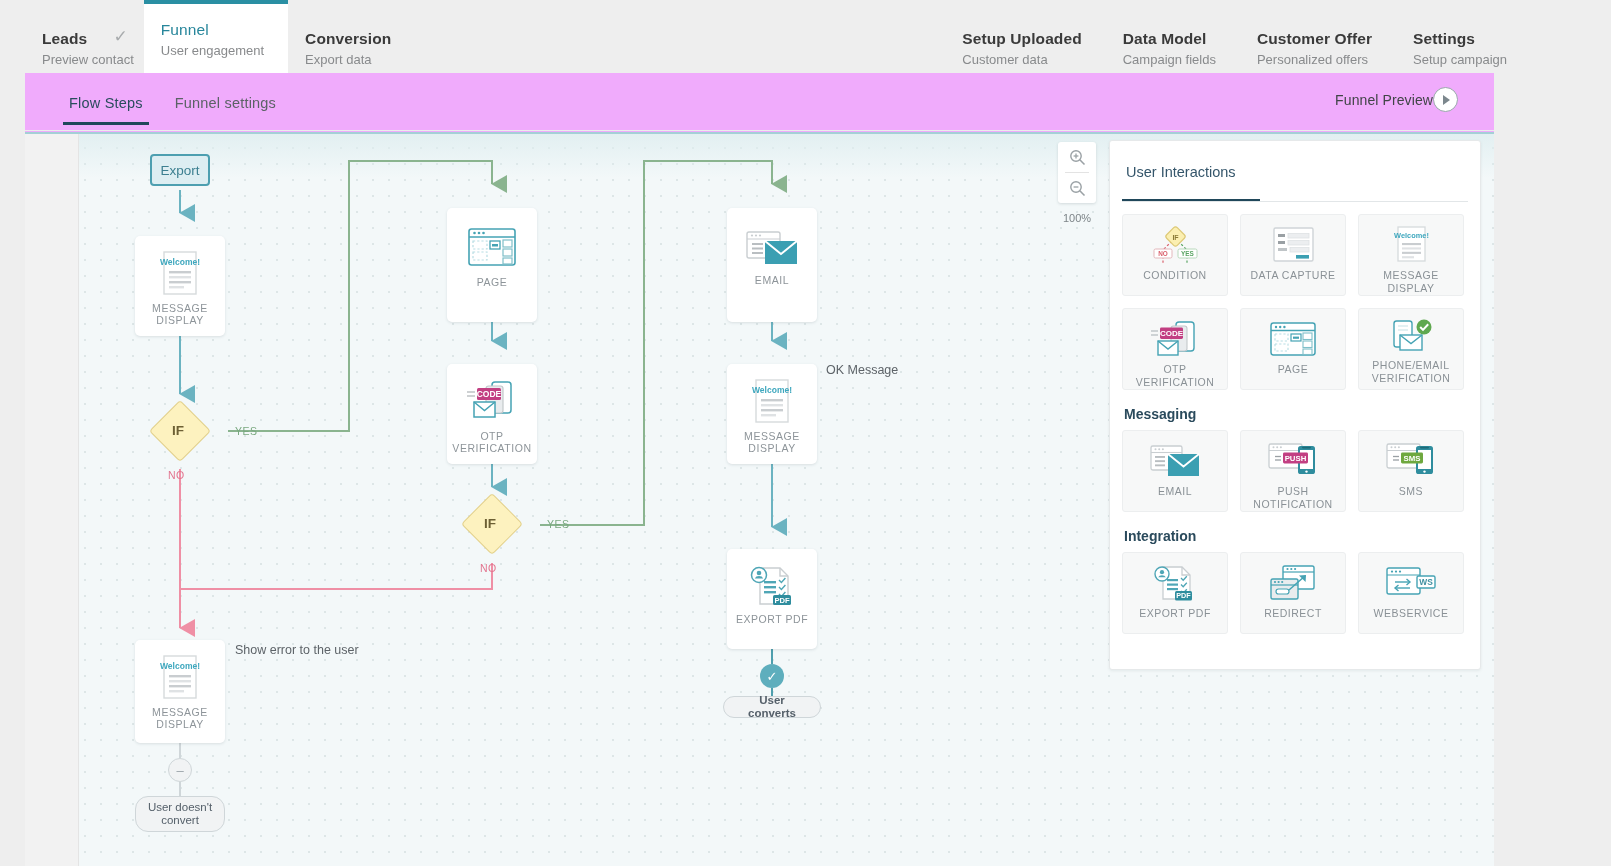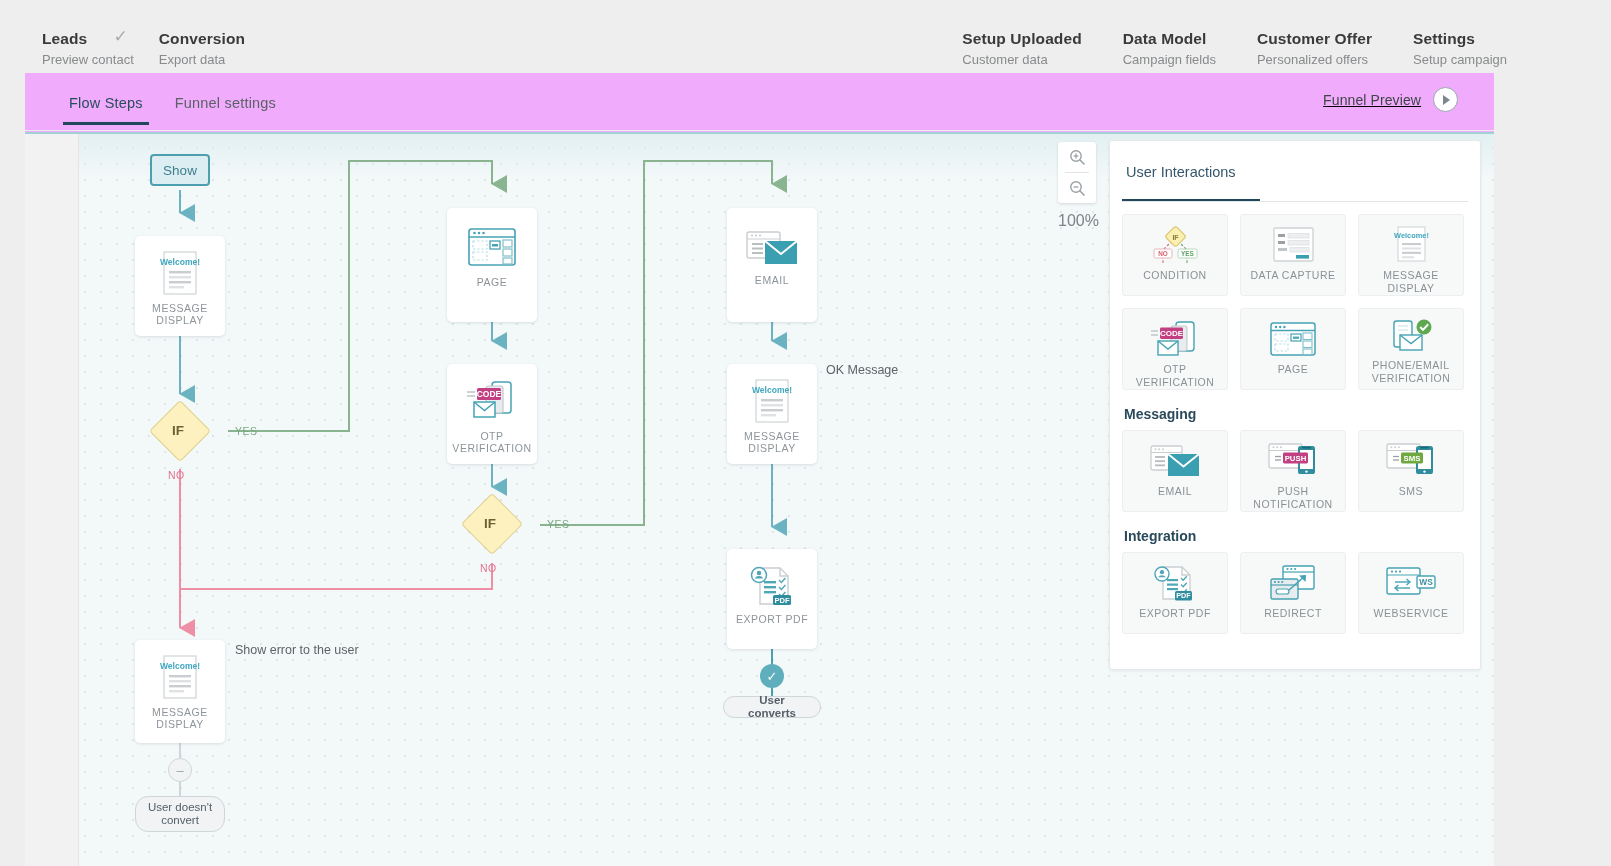--- a/index.html
+++ b/index.html
@@ -55,21 +55,21 @@
   .subtabs{ position:absolute; left:44px; top:22px; display:flex; gap:32px; align-items:flex-end;}
   .subtab{
     font-size:14.5px; color:#5b6266; padding-bottom:14px; cursor:pointer;
     position:relative; letter-spacing:.2px;
   }
   .subtab.active{ color:#294c5c; }
   .subtab.active:after{
     content:""; position:absolute; left:-6px; right:-6px; bottom:0; height:3px; background:#20475a;
   }
   .preview-wrap{
-    position:absolute; right:36px; top:14px; display:flex; align-items:center; gap:12px;text-decoration:underline;
+    position:absolute; right:36px; top:14px; display:flex; align-items:center; gap:0;
   }
   .preview-label{ font-size:14px; color:#404447; letter-spacing:.1px;}
   .preview-btn{
     width:25px; height:25px; border-radius:50%; border:1px solid #9aa6ac;
     display:flex; align-items:center; justify-content:center; cursor:pointer; background:#fff;
   }
   .preview-btn .tri{
     width:0;height:0;border-left:7px solid #7c878d;border-top:5px solid transparent;border-bottom:5px solid transparent;
     margin-left:2px;
   }
@@ -143,21 +143,21 @@
   
   .zoomctl{
     position:absolute; right:14px; top:8px; z-index:6; width:38px;
     background:#fff; border-radius:3px; box-shadow:0 1px 3px rgba(40,60,70,.16);
   }
   .zoomctl .zbtn{
     height:30px; display:flex;align-items:center;justify-content:center; cursor:pointer;
   }
   .zoomctl .zdiv{ height:1px; background:#e3e3e3; margin:0 7px;}
   .zoompct{ position:absolute; right:14px; top:78px; z-index:6; width:38px; text-align:center;
-    font-size:16px; color:#7d8488;}
+    font-size:11px; color:#7d8488;}
 
   
   .palette{
     position:absolute; left:1084px; top:6px; width:372px; height:530px; z-index:5;
     background:#fff; border:1px solid #e6e9ea; border-radius:3px;
     box-shadow:0 1px 3px rgba(40,60,70,.08);
     padding:16px 12px 14px 12px;
   }
   .pal-tabrow{ position:relative; margin:6px 0 0 0; padding-bottom:11px; }
   .pal-tab{
@@ -184,20 +184,24 @@
 </style>
 </head>
 <body>
 
 <div class="stepbar">
   <div class="steps-left">
     <div class="step done">
       <div class="s-title">Leads</div>
       <div class="s-sub">Preview contact</div>
       <div class="check">✓</div>
+    </div>
+    <div class="step active">
+      <div class="s-title">Funnel</div>
+      <div class="s-sub">User engagement</div>
     </div>
     <div class="step">
       <div class="s-title">Conversion</div>
       <div class="s-sub">Export data</div>
     </div>
   </div>
   <div class="steps-right">
     <div class="step">
       <div class="s-title">Setup Uploaded</div>
       <div class="s-sub">Customer data</div>
@@ -272,21 +276,21 @@
 
         <path d="M467,429 L467,455 L155,455" stroke="#ef8fa5"></path>
 
         <path d="M155,455 L155,494" stroke="#ef8fa5" marker-end="url(#arrP)"></path>
 
         <path d="M155,609 L155,624" stroke="#cfd6d9"></path>
         <path d="M155,648 L155,662" stroke="#cfd6d9"></path>
       </g>
     </svg>
 
-    <div class="start-node" style="left:125px; top:20px;">Show</div>
+    <div class="start-node" style="left:125px; top:20px;">Export</div>
 
     <div class="node" style="left:110px; top:102px; width:90px; height:100px; padding-top:14px;">
       <div>
         <svg width="46" height="48" viewBox="0 0 46 48">
           <rect x="7" y="2" width="32" height="42" fill="#fff" stroke="#d6dadc" stroke-width="1.4"></rect>
           <text x="23" y="15" text-anchor="middle" font-family="Liberation Sans" font-size="8.5" font-weight="bold" fill="#3ea7be">Welcome!</text>
           <rect x="12" y="21" width="22" height="2.4" fill="#c9cdd0"></rect>
           <rect x="12" y="26" width="22" height="2.4" fill="#dfe2e4"></rect>
           <rect x="12" y="31" width="22" height="2.4" fill="#c9cdd0"></rect>
           <rect x="12" y="36" width="15" height="2.4" fill="#dfe2e4"></rect>

